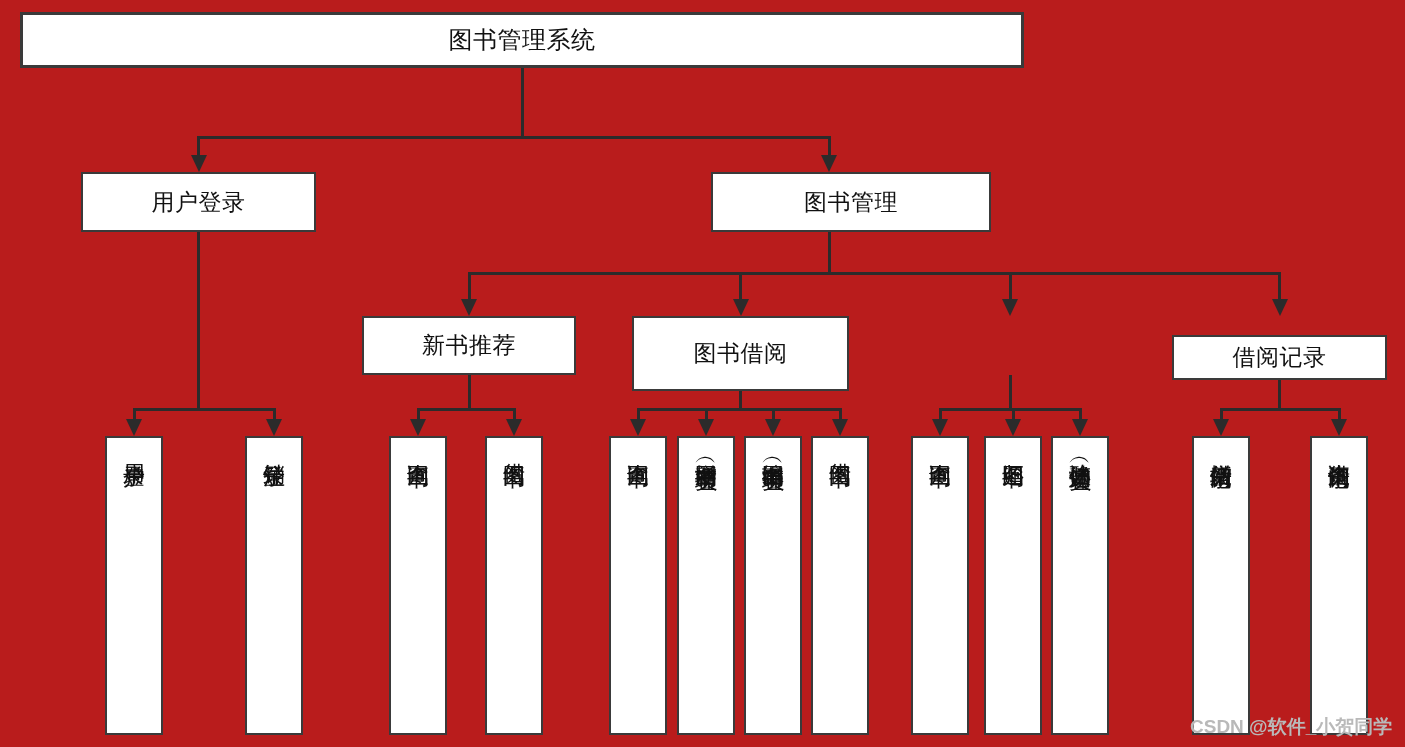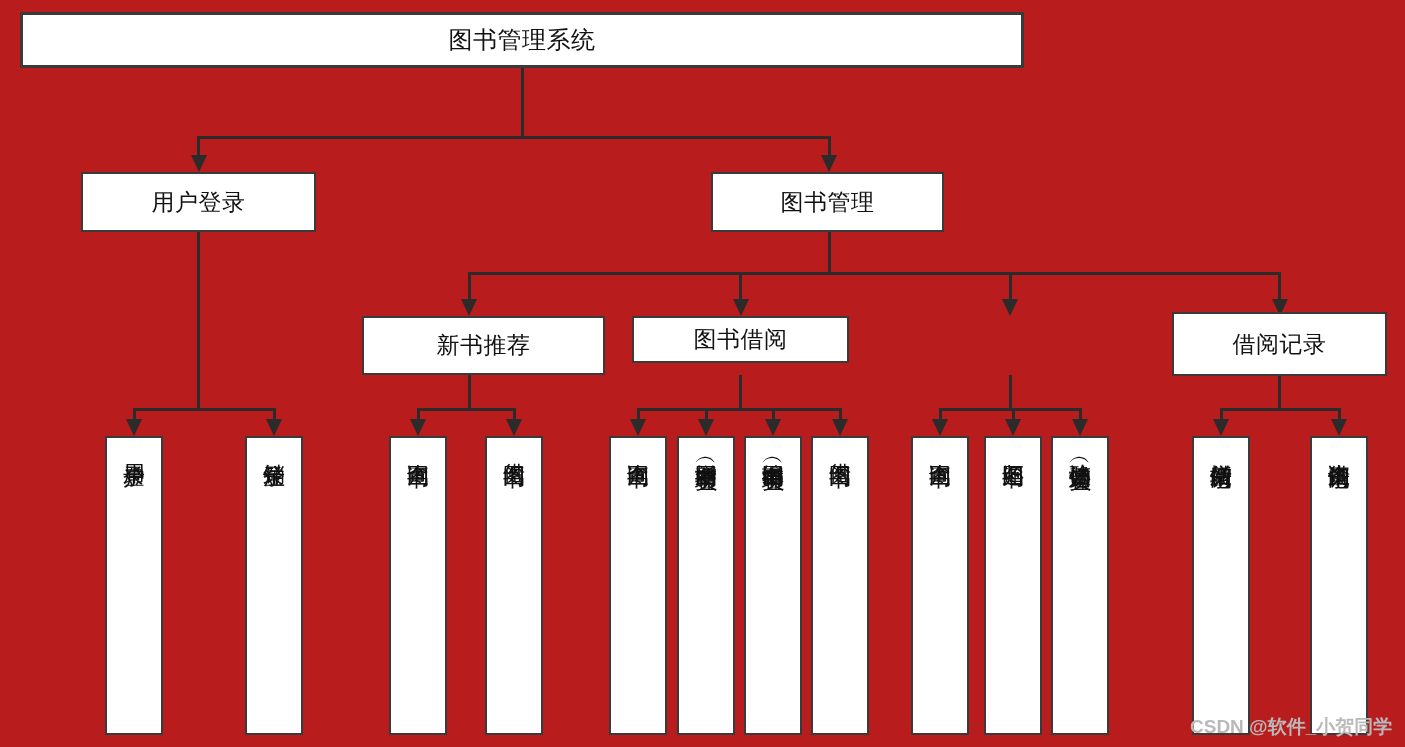--- a/index.html
+++ b/index.html
@@ -141,30 +141,30 @@
     <div class="edge v" style="left: 1219.5px; top: 408px; height: 11px;"></div>
     <div class="arrow" style="left: 1213px; top: 419px;"></div>
     <div class="edge v" style="left: 1337.5px; top: 408px; height: 11px;"></div>
     <div class="arrow" style="left: 1331px; top: 419px;"></div>
     <div class="node root" style="left: 20px; top: 12px; width: 1004px; height: 56px;">
       <span class="node-label">图书管理系统</span>
     </div>
     <div class="node" style="left: 81px; top: 172px; width: 235px; height: 60px;">
       <span class="node-label">用户登录</span>
     </div>
-    <div class="node" style="left: 711px; top: 172px; width: 233px; height: 60px;">
+    <div class="node" style="left: 711px; top: 172px; width: 280px; height: 60px;">
       <span class="node-label">图书管理</span>
     </div>
-    <div class="node" style="left: 362px; top: 316px; width: 243px; height: 59px;">
+    <div class="node" style="left: 362px; top: 316px; width: 214px; height: 59px;">
       <span class="node-label">新书推荐</span>
     </div>
-    <div class="node" style="left: 632px; top: 316px; width: 217px; height: 47px;">
+    <div class="node" style="left: 632px; top: 316px; width: 217px; height: 75px;">
       <span class="node-label">图书借阅</span>
     </div>
-    <div class="node" style="left: 1172px; top: 312px; width: 215px; height: 64px;">
+    <div class="node" style="left: 1172px; top: 335px; width: 215px; height: 45px;">
       <span class="node-label">借阅记录</span>
     </div>
     <div class="node vertical" style="left: 105px; top: 436px; width: 58px; height: 299px;">
       <span class="node-label">用户登录</span>
     </div>
     <div class="node vertical" style="left: 245px; top: 436px; width: 58px; height: 299px;">
       <span class="node-label">注销登录</span>
     </div>
     <div class="node vertical" style="left: 389px; top: 436px; width: 58px; height: 299px;">
       <span class="node-label">查询图书</span>

